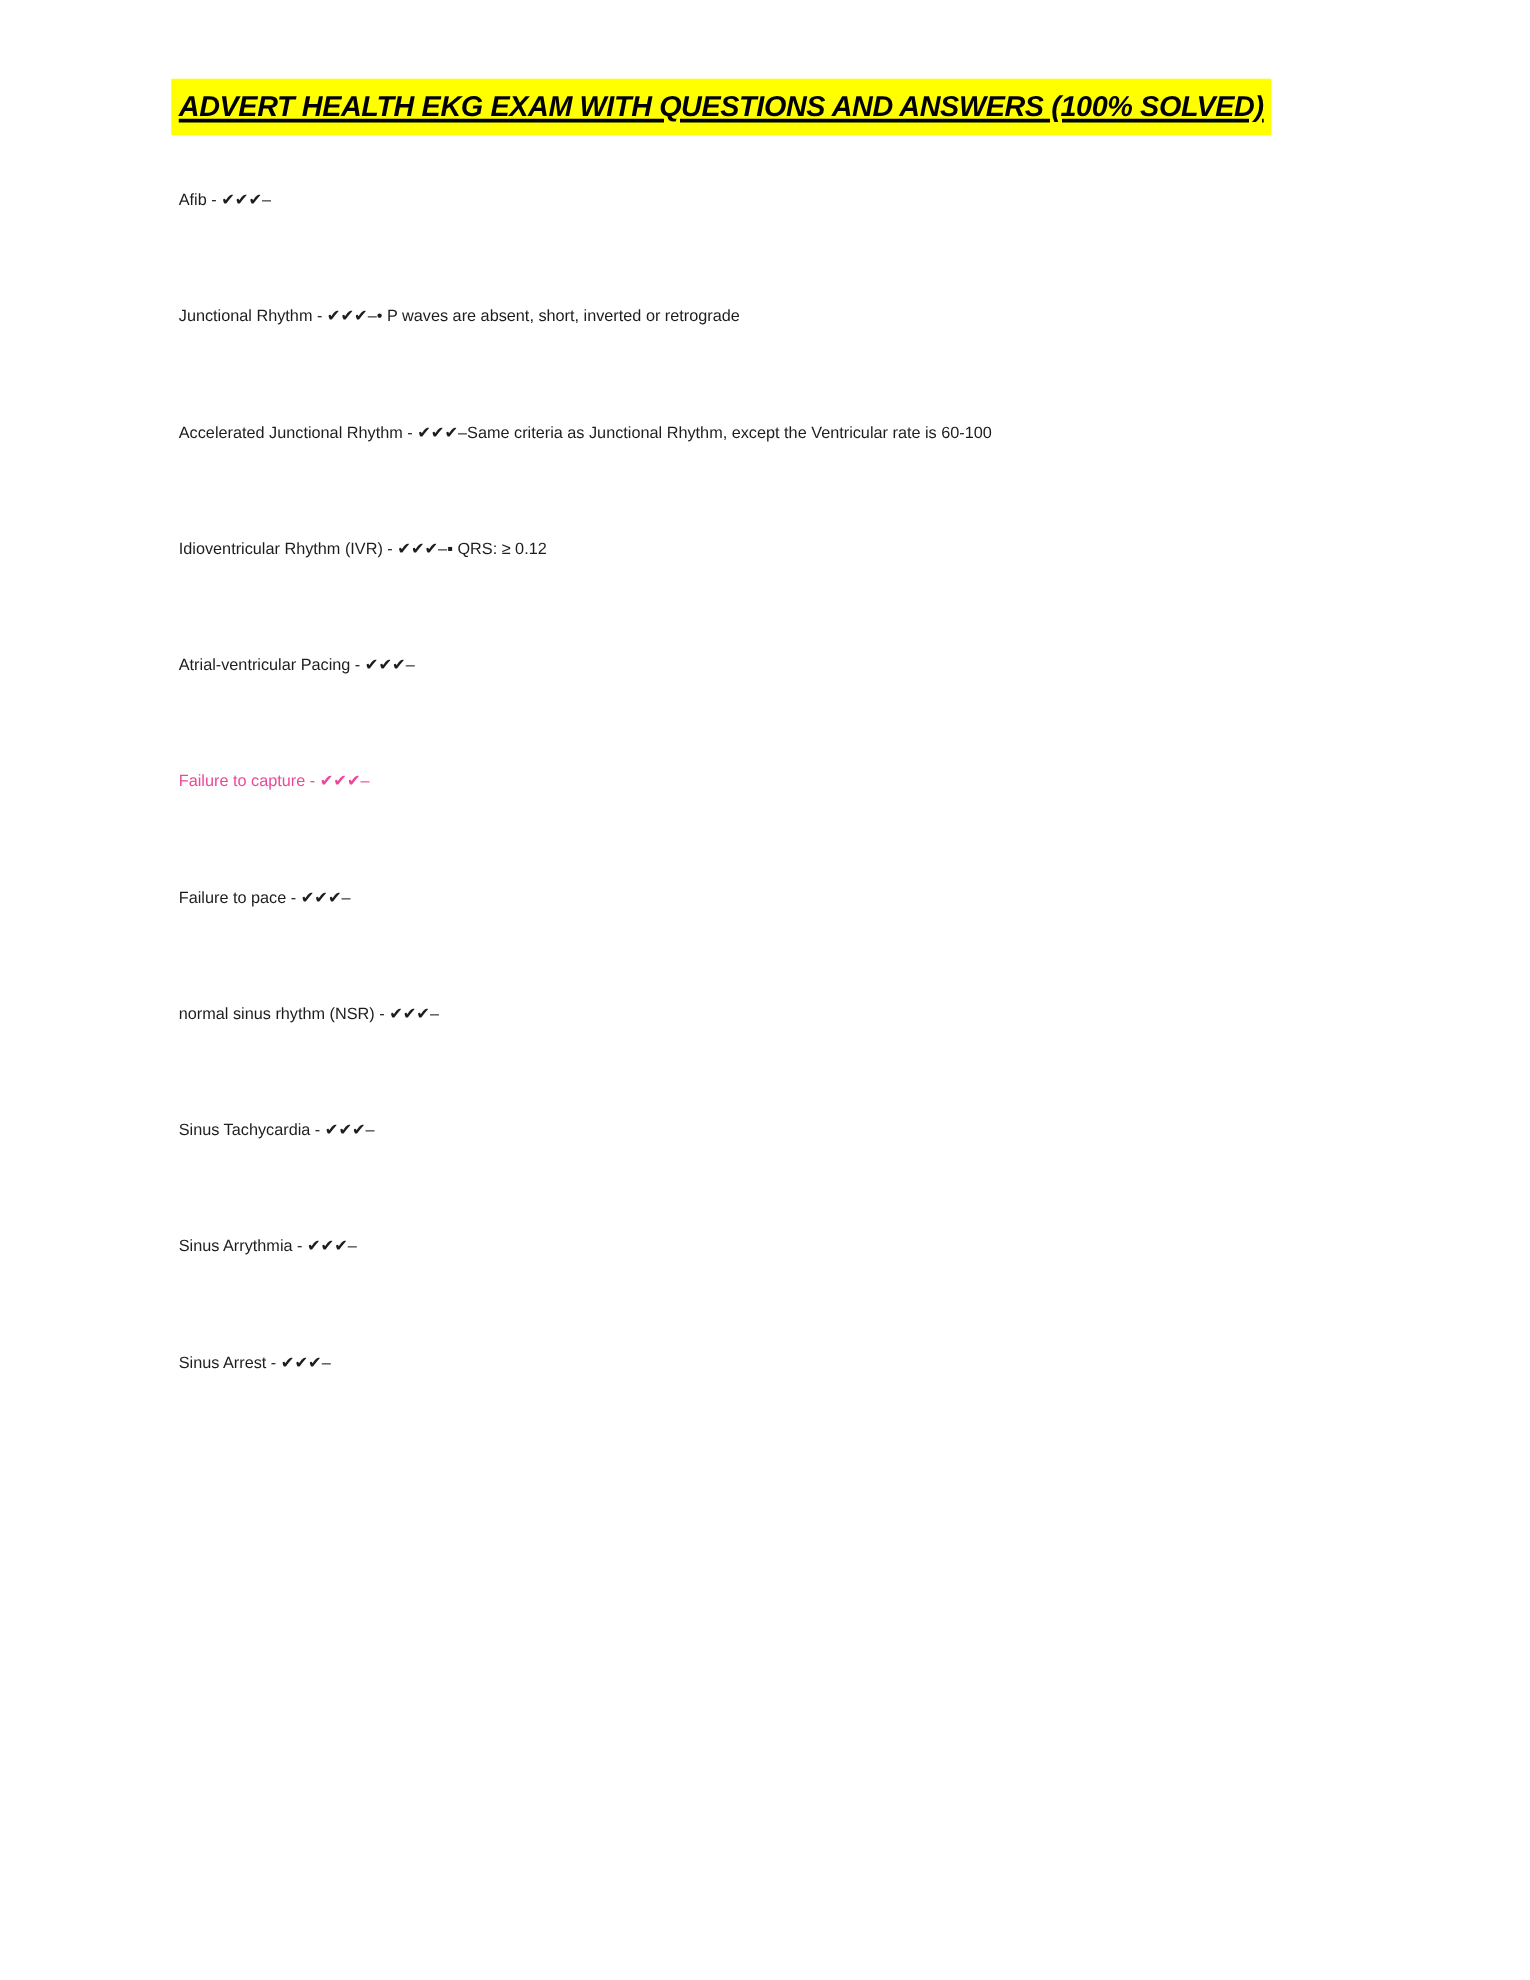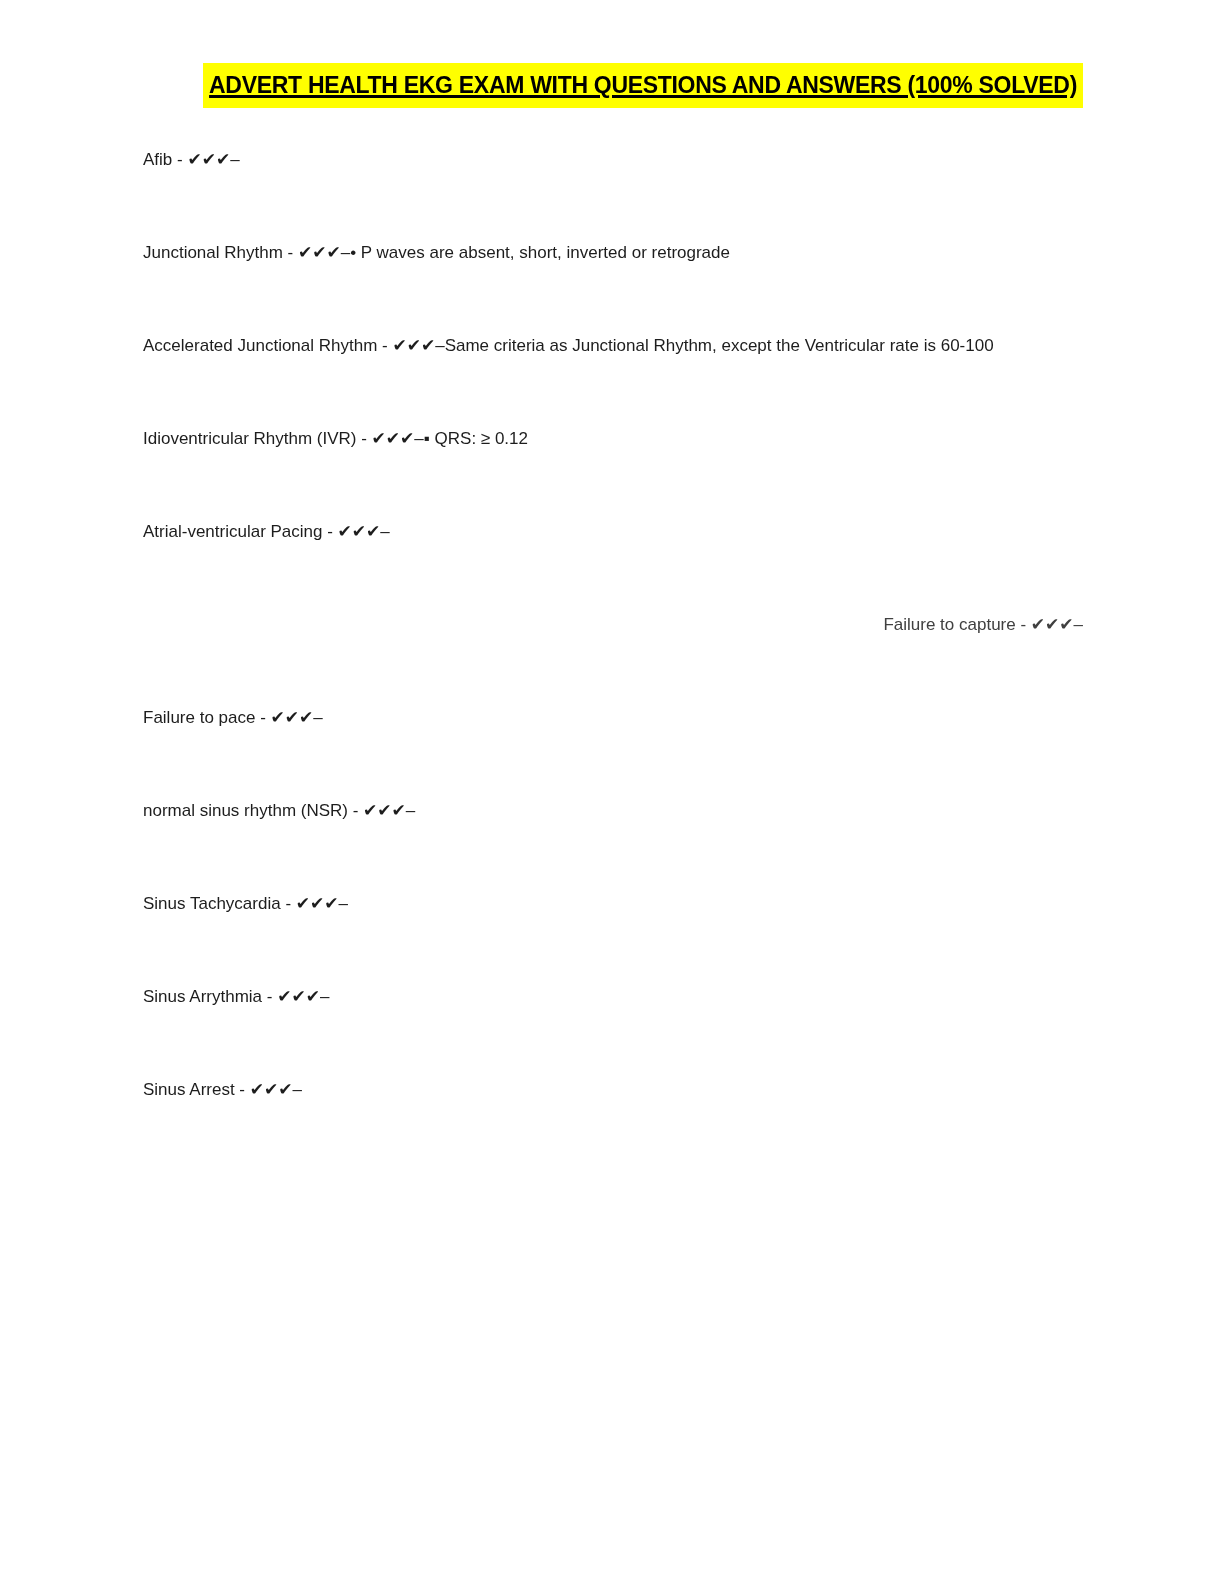--- a/index.html
+++ b/index.html
@@ -19,36 +19,36 @@
     box-sizing: border-box;
     padding: 63px 141px 0 143px;
   }
   .doc-title {
     margin: 0 0 38px 0;
     white-space: nowrap;
     font-size: 23px;
     letter-spacing: -0.3px;
     line-height: 45px;
     font-weight: bold;
-    text-align: right;
+    font-style: italic;
   }
   .doc-title .highlight {
     display: inline-block;
     background: #ffff00;
     color: #000000;
     padding: 0 6px;
     margin-left: -6px;
     text-decoration: underline;
     text-decoration-thickness: 3px;
     text-decoration-color: #000000;
   }
   .item {
     max-width: 940px;
     margin: 0 0 65px 0;
-    font-size: 17px;
+    font-size: 13px;
     line-height: 28px;
     color: #1d1d1d;
     font-weight: 400;
   }
   .item:last-child {
     margin-bottom: 0;
   }
 </style>
 </head>
 <body>
@@ -63,21 +63,21 @@
     <p class="item" style="color: rgb(29, 29, 29);">Junctional Rhythm - ✔✔✔–• P waves are absent, short, inverted or retrograde</p>
 
     <p class="item" style="color: rgb(29, 29, 29);">Accelerated Junctional Rhythm - ✔✔✔–Same criteria as Junctional Rhythm, except the Ventricular rate is 60-100</p>
 
     <p class="item" style="color: rgb(29, 29, 29);">Idioventricular Rhythm (IVR) - ✔✔✔–▪ QRS: ≥ 0.12</p>
 
 
 
     <p class="item" style="color: rgb(29, 29, 29);">Atrial-ventricular Pacing - ✔✔✔–</p>
 
-    <p class="item" style="color: #404040; text-align: right;">Failure to capture - ✔✔✔–</p>
+    <p class="item" style="color: #ec4899;">Failure to capture - ✔✔✔–</p>
 
     <p class="item" style="color: rgb(29, 29, 29);">Failure to pace - ✔✔✔–</p>
 
     <p class="item" style="color: rgb(29, 29, 29);">normal sinus rhythm (NSR) - ✔✔✔–</p>
 
     <p class="item" style="color: rgb(29, 29, 29);">Sinus Tachycardia - ✔✔✔–</p>
 
 
     <p class="item" style="color: rgb(29, 29, 29);">Sinus Arrythmia - ✔✔✔–</p>
 

